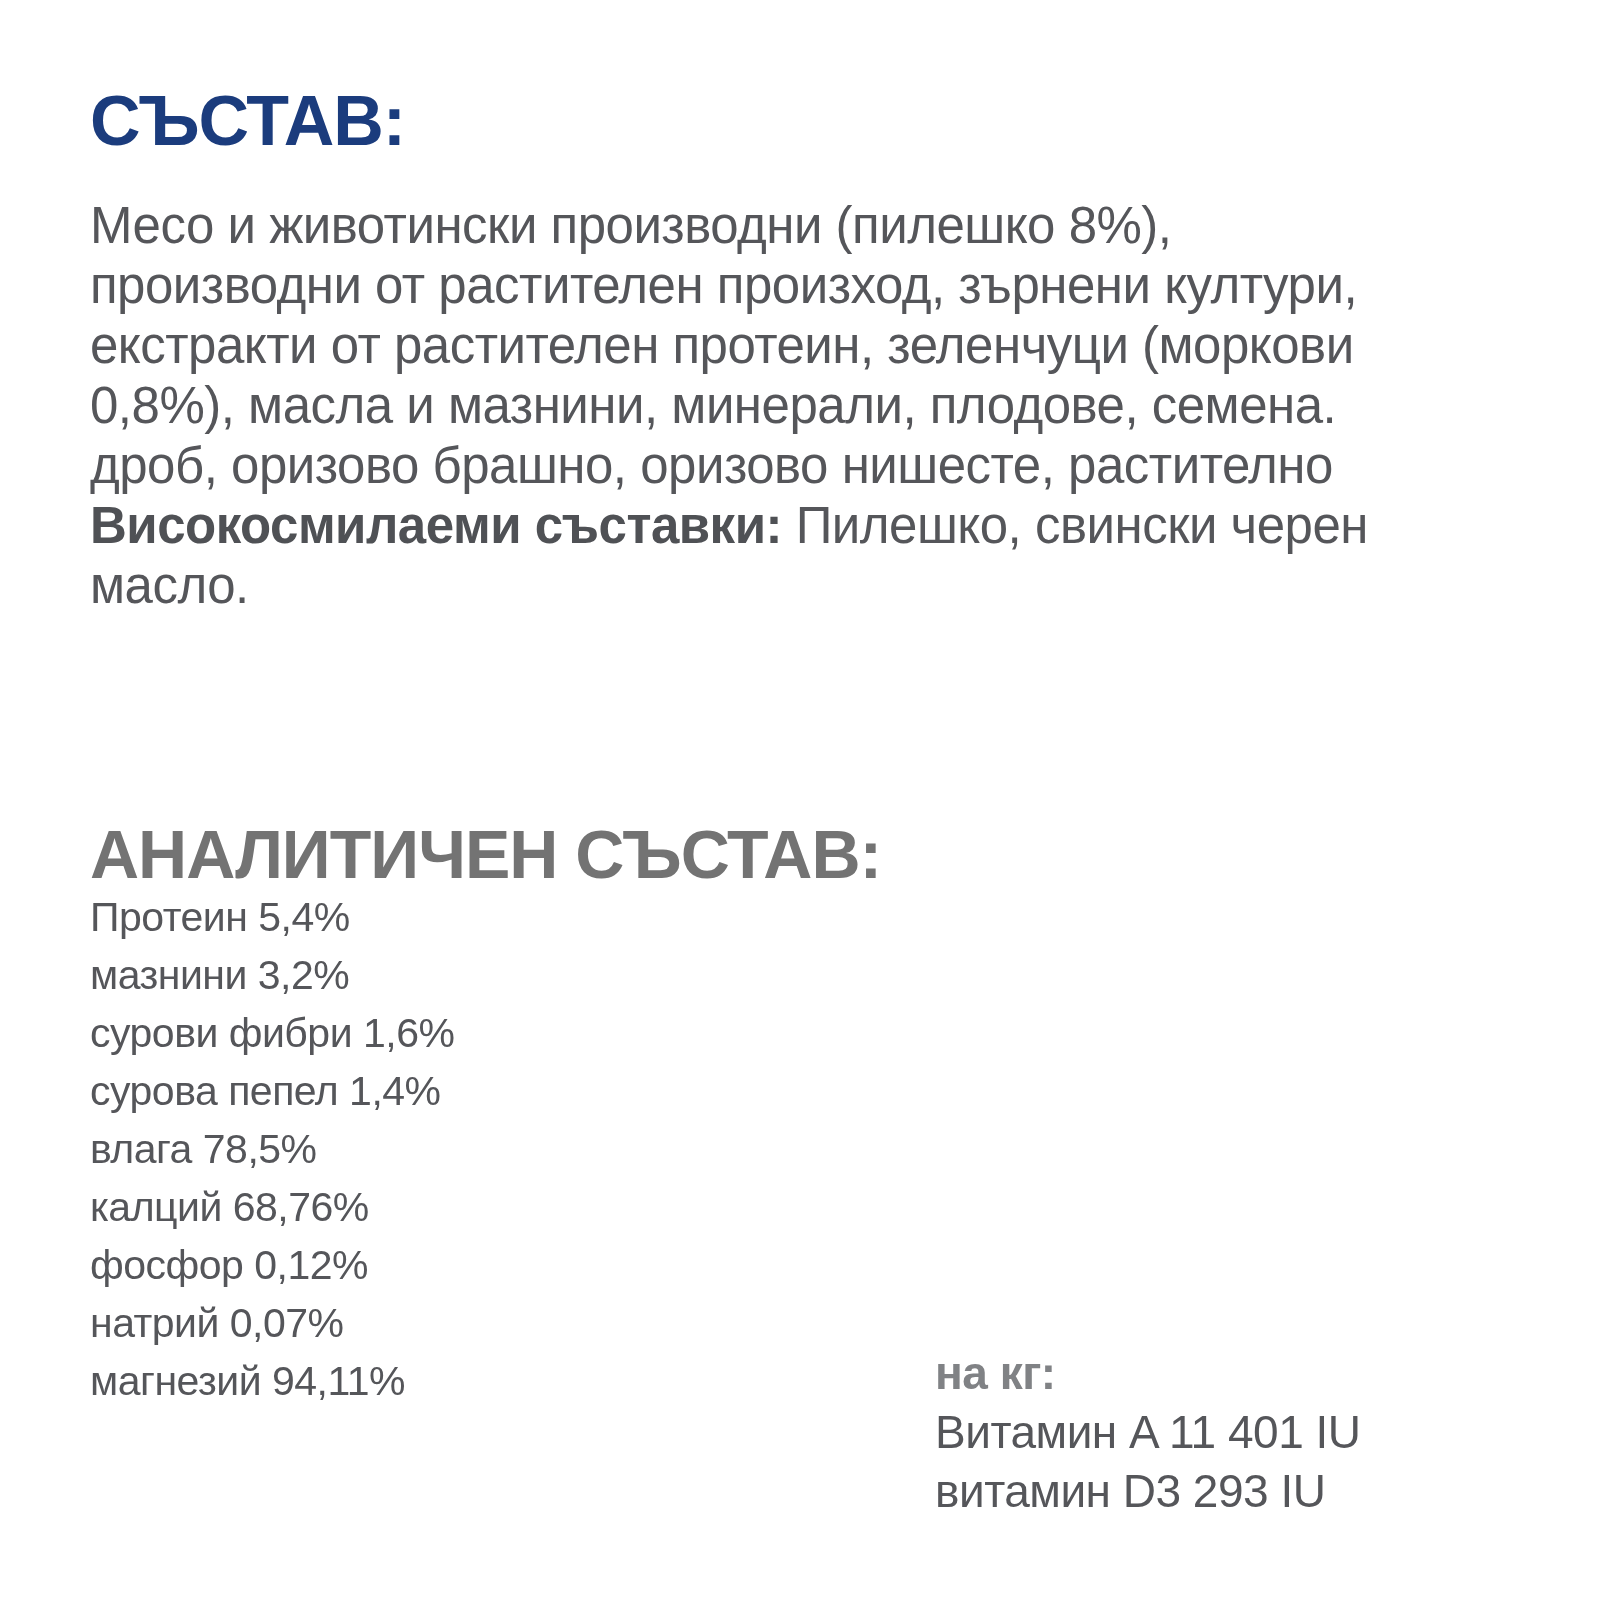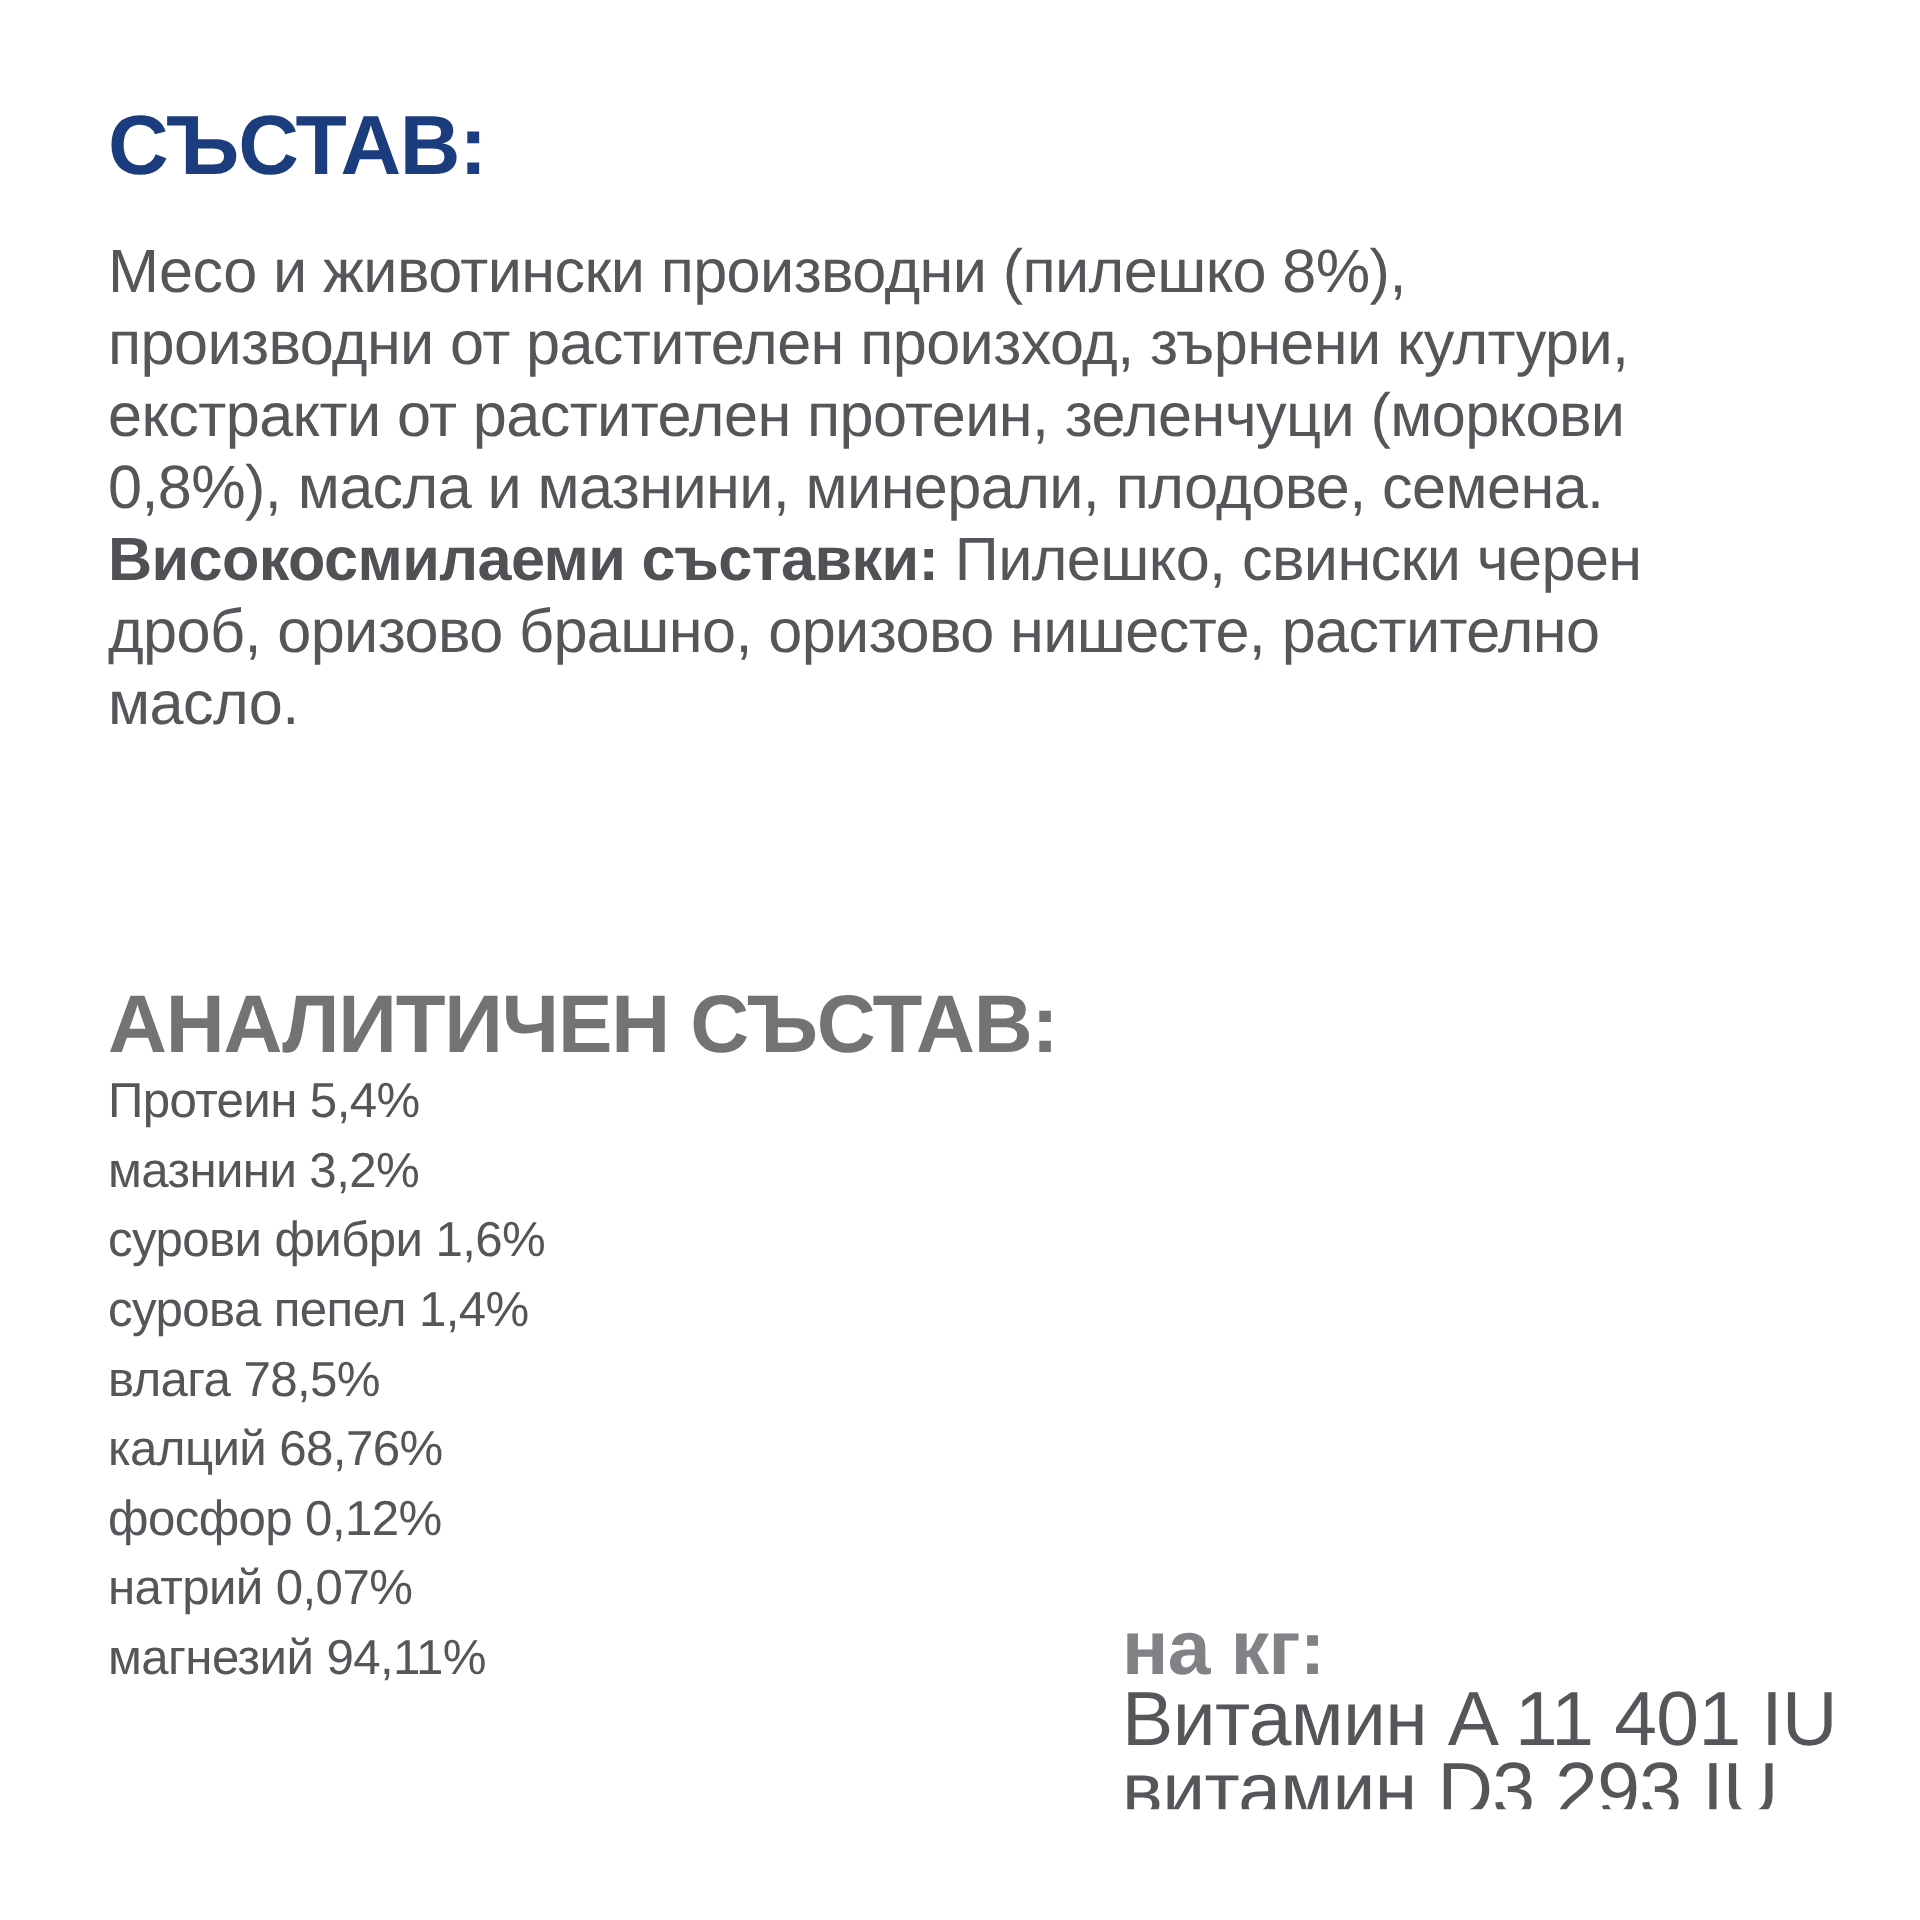--- a/index.html
+++ b/index.html
@@ -53,21 +53,21 @@
     top: 888px;
     font-size: 41px;
     line-height: 58px;
     color: #55565a;
     letter-spacing: -0.5px;
   }
   .perkg {
     position: absolute;
     left: 935px;
     top: 1344px;
-    font-size: 64px;
+    font-size: 46px;
     line-height: 59px;
     color: #55565a;
     letter-spacing: -0.5px;
   }
   .perkg-label {
     font-weight: 700;
     color: #808285;
   }
   .footer-bar {
     position: absolute;
@@ -83,22 +83,22 @@
 
 <div class="canvas">
 
   <h1 class="h1">СЪСТАВ:</h1>
 
   <div class="para">
     <div class="line">Месо и животински производни (пилешко 8%),</div>
     <div class="line">производни от растителен произход, зърнени култури,</div>
     <div class="line">екстракти от растителен протеин, зеленчуци (моркови</div>
     <div class="line">0,8%), масла и мазнини, минерали, плодове, семена.</div>
+    <div class="line">дроб, оризово брашно, оризово нишесте, растително</div>
     <div class="line"><span class="bold-run">Високосмилаеми съставки:</span><span> Пилешко, свински черен</span></div>
-    <div class="line">дроб, оризово брашно, оризово нишесте, растително</div>
     <div class="line">масло.</div>
   </div>
 
   <h2 class="h2">АНАЛИТИЧЕН СЪСТАВ:</h2>
 
   <div class="nutrients">
     <div class="line">Протеин 5,4%</div>
     <div class="line">мазнини 3,2%</div>
     <div class="line">сурови фибри 1,6%</div>
     <div class="line">сурова пепел 1,4%</div>

